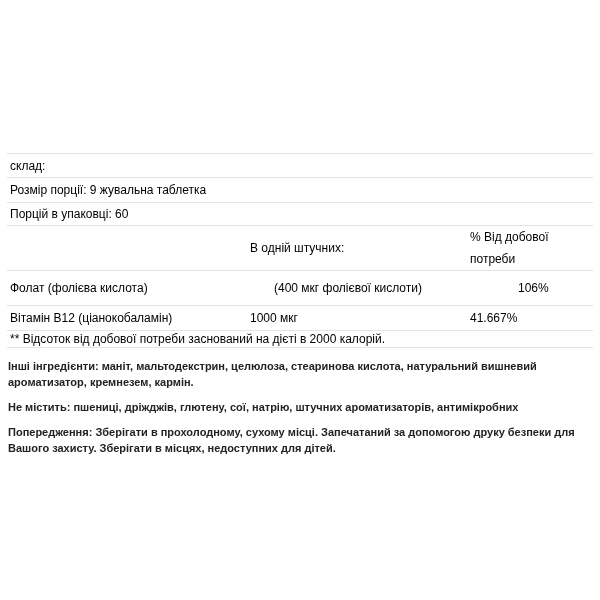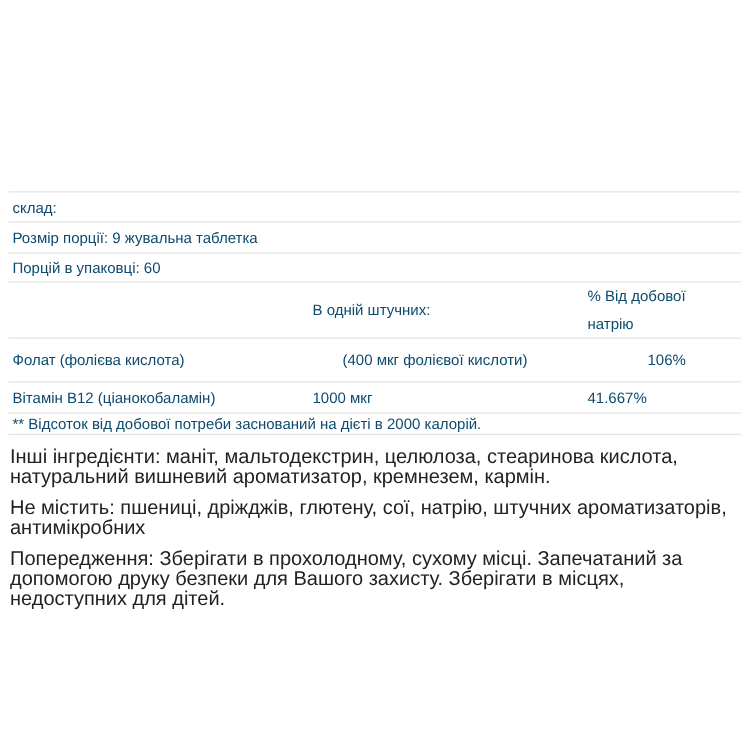--- a/index.html
+++ b/index.html
@@ -6,21 +6,21 @@
     margin: 0;
     padding: 0;
     width: 600px;
     height: 600px;
     background: #ffffff;
     overflow: hidden;
     font-family: "Liberation Sans", sans-serif;
   }
   .facts-table {
     margin: 153px 7px 0 7px;
-    color: #0c4a6e;
+    color: #000000;
     font-size: 12px;
   }
   .row {
     border-top: 1px solid #e4e4e4;
     padding: 0 3px;
     box-sizing: border-box;
     display: flex;
     align-items: center;
   }
   .row.grid {
@@ -33,22 +33,22 @@
   .row-3 { height: 23px; }
   .row-header { height: 45px; }
   .row-folate { height: 35px; gap: 24px; }
   .row-b12 { height: 25px; }
   .row-footnote { height: 18px; border-bottom: 1px solid #e4e4e4; }
   .hdr-dv { line-height: 22px; padding-right: 4px; }
   .amount-cell div { line-height: 14px; }
   .details {
     margin: 10px 8px 0 8px;
     color: #222222;
-    font-size: 16px;
-    font-weight: normal;
+    font-size: 11px;
+    font-weight: bold;
     line-height: 16px;
   }
   .details p { margin: 0 0 9px 0; }
 </style>
 </head>
 <body>
 
 <div class="facts-table">
 
   <div class="row row-1">
@@ -59,21 +59,21 @@
     <span>Розмір порції: 9 жувальна таблетка</span>
   </div>
 
   <div class="row row-3">
     <span>Порцій в упаковці: 60</span>
   </div>
 
   <div class="row grid row-header">
     <div></div>
     <div>В одній штучних:</div>
-    <div class="hdr-dv">% Від добової натрію</div>
+    <div class="hdr-dv">% Від добової потреби</div>
   </div>
 
   <div class="row grid row-folate">
     <div>Фолат (фолієва кислота)</div>
     <div class="amount-cell">
       <div>(400 мкг фолієвої кислоти)</div>
     </div>
     <div>106%</div>
   </div>
 

